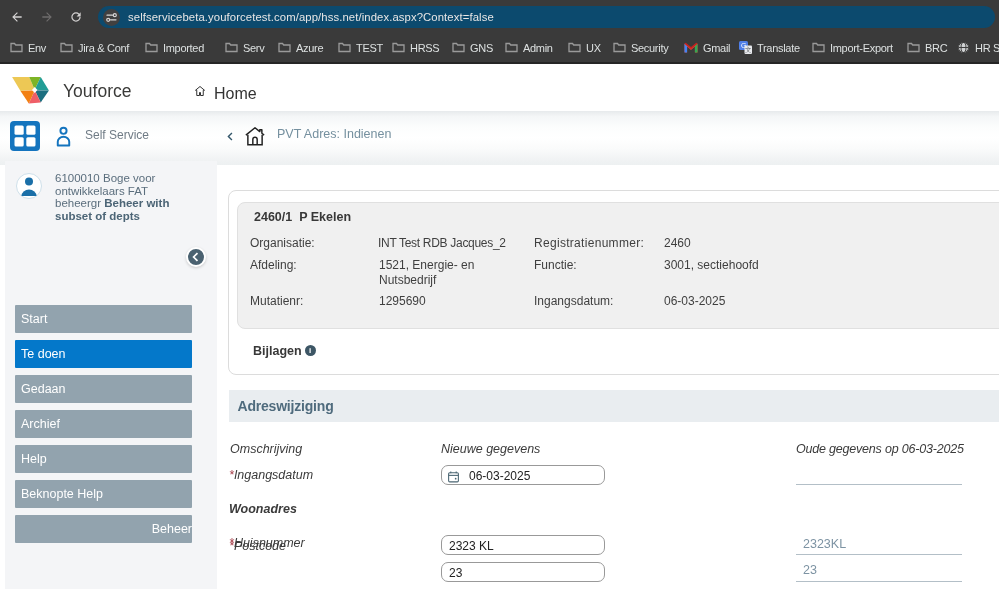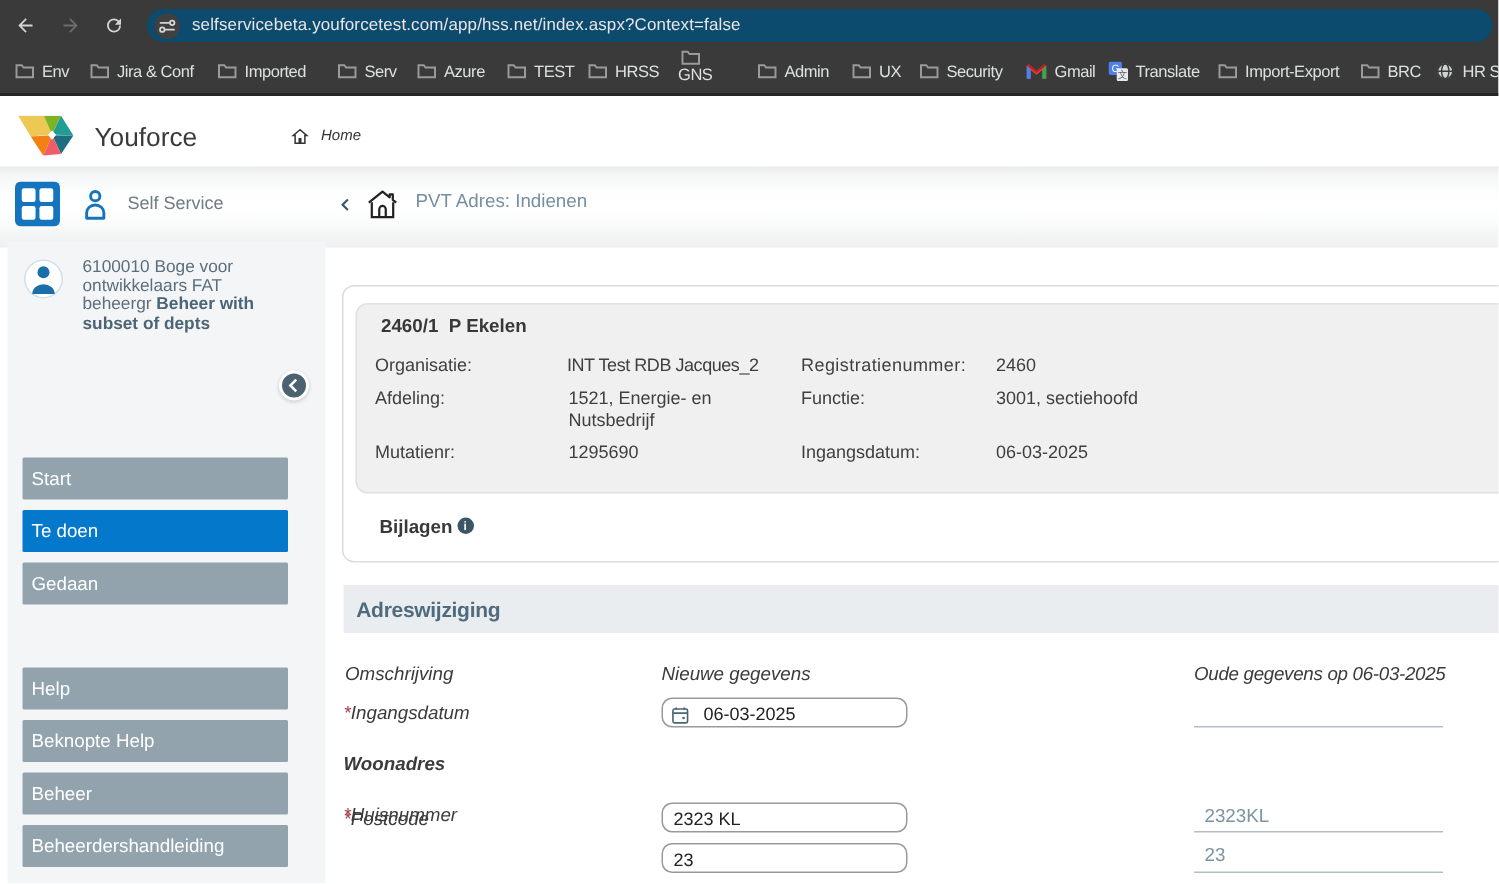--- a/index.html
+++ b/index.html
@@ -12,21 +12,21 @@
 #omnibox { position:absolute; left:98px; top:6px; width:897px; height:22px; border-radius:11px; background:#0c4a6e; }
 #omnibadge { position:absolute; left:5px; top:2.5px; width:17px; height:17px; border-radius:50%; background:#414040; }
 #urltext { position:absolute; left:30px; top:4.5px; font-size:11.3px; color:#e8e6e5; letter-spacing:0.1px; }
 #bookmarks { position:absolute; top:33px; left:0; width:952px; height:29px; }
 .bm { position:absolute; top:0; height:29px; display:flex; align-items:center; color:#dce0e0; font-size:11px; letter-spacing:-0.3px; white-space:nowrap; }
 .bm svg { margin-right:5px; }
 
 
 #hdr { position:absolute; top:64px; left:0; width:999px; height:36px; background:#fff; }
 #yftext { position:absolute; left:63px; top:17px; font-size:17.5px; color:#3a3a38; }
-#hometext { position:absolute; left:214px; top:21px; font-size:10px; color:#333;font-style:italic; }
+#hometext { position:absolute; left:214px; top:21px; font-size:16px; color:#333; }
 
 
 #navrow { position:absolute; top:111px; left:0; width:999px; height:54px; background:linear-gradient(to bottom, #e7eaec 0%, #f4f6f7 10%, #fcfdfd 30%, #ffffff 50%, #fafbfb 70%, #f0f2f3 92%, #edf0f1 100%); }
 #selfservice { position:absolute; left:85px; top:17px; font-size:12px; color:#6f7b85; }
 #crumbtext { position:absolute; left:277px; top:16px; font-size:12.5px; color:#75909f; }
 
 
 #sidebar { position:absolute; left:5px; top:161px; width:212px; height:428px; background:#f4f5f7; }
 #avatar { position:absolute; left:11px; top:12px; width:26px; height:26px; border-radius:50%; background:#fff; border:1px solid #cfe0ea; }
 #usertext { position:absolute; left:50px; top:11px; width:150px; font-size:11.5px; line-height:12.6px; color:#5b6e7d; }
@@ -114,21 +114,21 @@
         <path d="M1 1.5h3.5l1.2 1.5H12v6.5H1z" fill="none" stroke="#9a9a9a" stroke-width="1.3"></path>
       </svg>
       <span>TEST</span>
     </div>
   <div class="bm" style="left:392px;">
       <svg width="13" height="11" viewBox="0 0 13 11">
         <path d="M1 1.5h3.5l1.2 1.5H12v6.5H1z" fill="none" stroke="#9a9a9a" stroke-width="1.3"></path>
       </svg>
       <span>HRSS</span>
     </div>
-  <div class="bm" style="left:452px;flex-direction:column;">
+  <div class="bm" style="left:452px;">
       <svg width="13" height="11" viewBox="0 0 13 11">
         <path d="M1 1.5h3.5l1.2 1.5H12v6.5H1z" fill="none" stroke="#9a9a9a" stroke-width="1.3"></path>
       </svg>
       <span>GNS</span>
     </div>
   <div class="bm" style="left:505px;">
       <svg width="13" height="11" viewBox="0 0 13 11">
         <path d="M1 1.5h3.5l1.2 1.5H12v6.5H1z" fill="none" stroke="#9a9a9a" stroke-width="1.3"></path>
       </svg>
       <span>Admin</span>
@@ -238,24 +238,24 @@
   </div>
   <div id="usertext">6100010 Boge voor<br>ontwikkelaars FAT<br>beheergr <b>Beheer with<br>subset of depts</b></div>
   <div id="collapse">
     <svg width="16" height="16" viewBox="0 0 14 14">
         <path d="M8.3 3.6 4.9 7l3.4 3.4" fill="none" stroke="#fff" stroke-width="1.5"></path>
       </svg>
   </div>
   <div class="menu" style="top:144px;">Start</div>
   <div class="menu sel" style="top:179px;">Te doen</div>
   <div class="menu" style="top:214px;">Gedaan</div>
+  <div class="menu" style="top:249px;">Archief</div>
   <div class="menu" style="top:284px;">Help</div>
   <div class="menu" style="top:319px;">Beknopte Help</div>
-  <div class="menu" style="top:354px;">Beheer</div>
-  <div class="menu" style="top:389px;">Beheerdershandleiding</div>
+  <div class="menu" style="top:354px;text-align:right;">Beheer</div>
 </div>
 
 <div id="card">
   <div id="panel">
     <div class="lbl" style="left:16px;top:7px;font-weight:bold;color:#383838;font-size:12.5px;">2460/1&nbsp; P Ekelen</div>
     <div class="lbl" style="left:12px;top:33px;">Organisatie:</div>
     <div class="lbl" style="left:140px;top:33px;letter-spacing:-0.3px;">INT Test RDB Jacques_2</div>
     <div class="lbl" style="left:296px;top:33px;letter-spacing:0.3px;">Registratienummer:</div>
     <div class="lbl" style="left:426px;top:33px;">2460</div>
     <div class="lbl" style="left:12px;top:55px;">Afdeling:</div>

